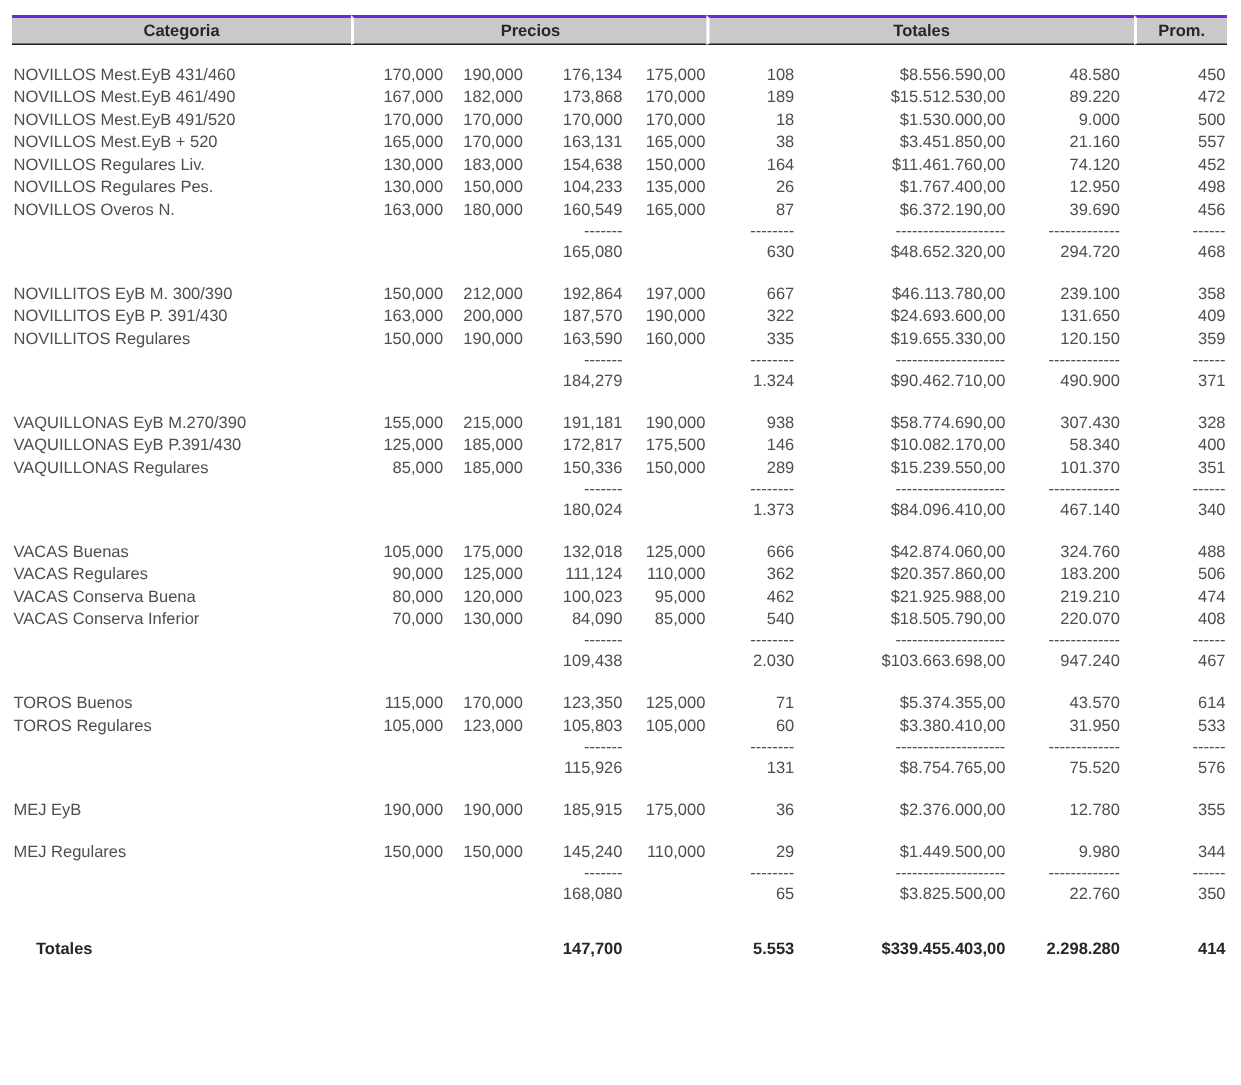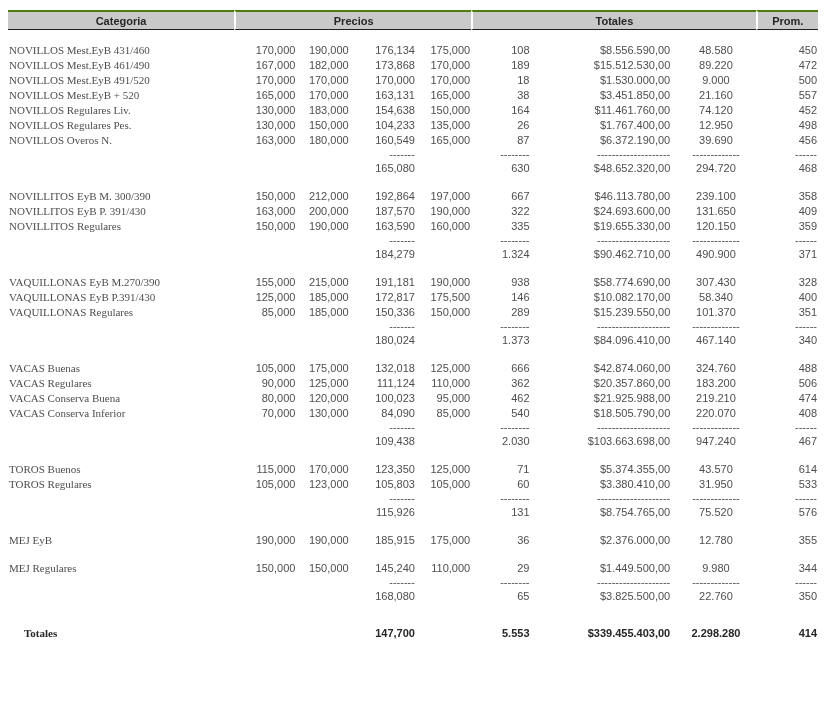--- a/index.html
+++ b/index.html
@@ -4,29 +4,29 @@
 <style>
   html,body{margin:0;padding:0;background:#ffffff;}
   body{width:827px;height:723px;font-family:"Liberation Sans",sans-serif;}
   .page{padding:10px 8px 0 8px;}
   table{border-collapse:separate;border-spacing:0;table-layout:fixed;width:810px;font-size:11px;color:#4e4e4e;}
   thead th{
     background:#c9c9c9;color:#262626;font-weight:bold;font-size:11px;
     border-bottom:1px solid #1f1f1f;text-align:center;height:17px;
     padding:0 1px;white-space:nowrap;overflow:hidden;
   }
-  tr.h1 th{border-top:2px solid #4d7c0f;}
+  tr.h1 th{border-top:2px solid #6d28d9;}
   th.sep{border-left:2px solid #ffffff;text-align:center;}
   td{padding:0 1px;white-space:nowrap;overflow:hidden;line-height:15px;height:15px;}
   tr.spacer td{line-height:13px;height:13px;}
   tr.dash td{line-height:13px;height:13px;letter-spacing:0px;}
-  .c-categoria{text-align:left;font-family:Liberation Serif, serif;}
+  .c-categoria{text-align:left;}
   .c-minimo,.c-maximo,.c-promedio,.c-mediana,.c-cabezas,.c-importe,.c-kgs,.c-prom_kgs{text-align:right;}
   .c-importe{padding-right:14px;}
-  .c-kgs{padding-right:9px;text-align:center;}
+  .c-kgs{padding-right:9px;}
   .c-prom_kgs{padding-right:1px;}
   tr.totals td{font-weight:bold;color:#262626;}
   tr.totals .c-categoria{padding-left:16px;}
 </style>
 </head>
 <body>
 
 <div class="page">
   <table>
     <colgroup>

